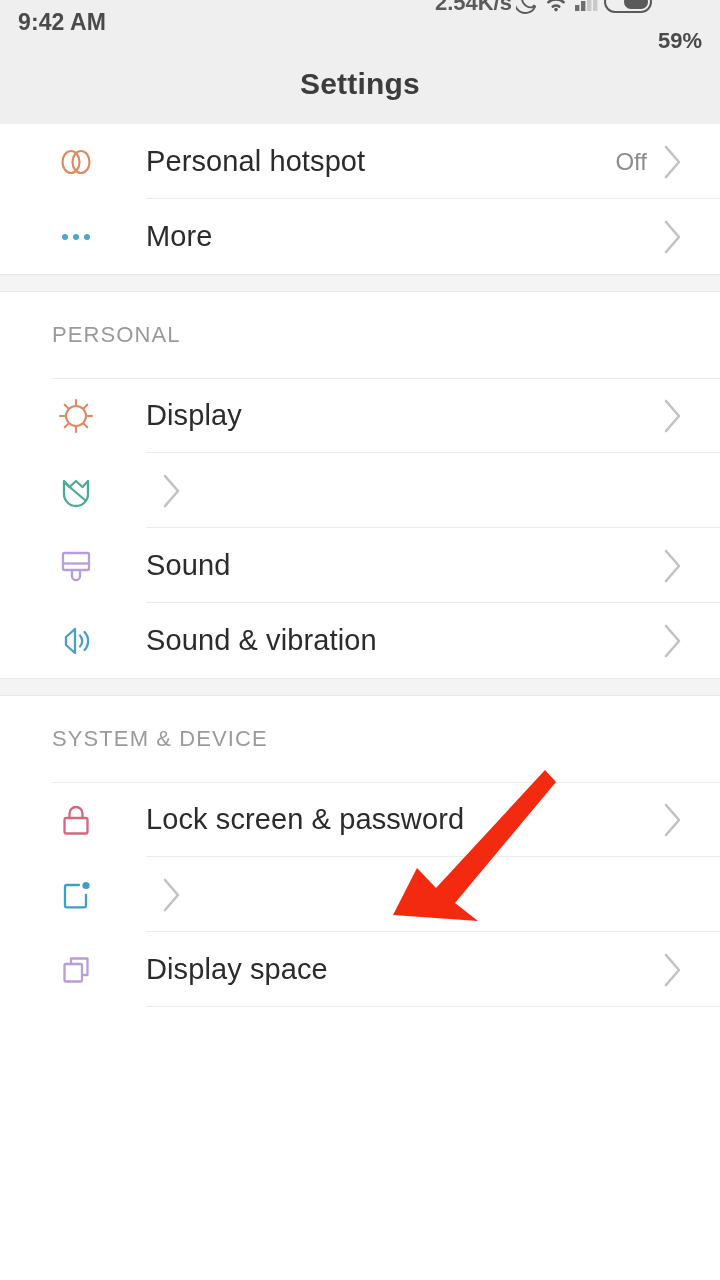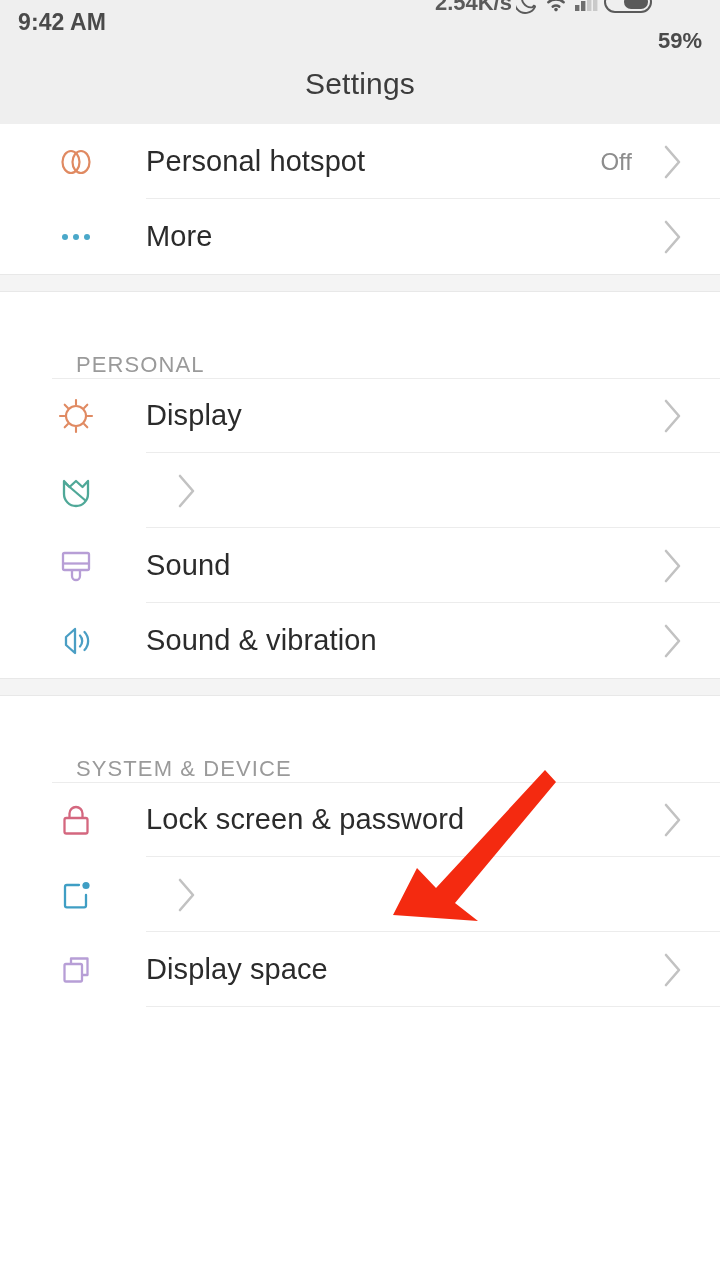--- a/index.html
+++ b/index.html
@@ -54,38 +54,38 @@
   
   #titlebar{
     height:80px;
     background:#efefef;
     display:flex;
     align-items:center;
     justify-content:center;
   }
   #title-text{
     font-size:30px;
-    font-weight:normal;
+    font-weight:bold;
     color:#3c3c3c;
     letter-spacing:.2px;
   }
 
   
   .group{ background:#ffffff; }
   .gap{
     height:18px;
     background:#f4f4f4;
     border-top:1px solid #e8e8e8;
     border-bottom:1px solid #e8e8e8;
   }
   .section-head{
     height:86px;
     display:flex;
-    align-items:flex-end;
-    padding-left:76px;
+    align-items:center;
+    padding-left:52px;
     background:#ffffff;
   }
   .section-head span{
     font-size:22px;
     color:#9a9a9a;
     letter-spacing:1.1px;
   }
 
   .row{
     position:relative;
@@ -104,21 +104,21 @@
   }
   .row .label{
     font-size:29px;
     color:#2b2b2b;
     letter-spacing:.1px;
     flex:1;
   }
   .row .value{
     font-size:24px;
     color:#8d8d8d;
-    margin-right:30px;
+    margin-right:15px;
   }
   .row .chev{
     width:58px;
     min-width:58px;
     display:flex;
     align-items:center;
     justify-content:flex-start;
   }
   
   .row.div::after{

